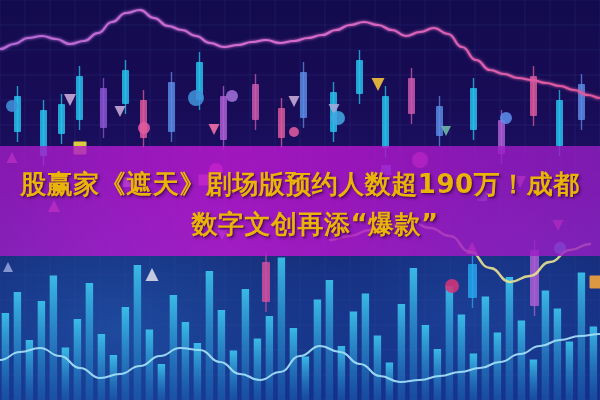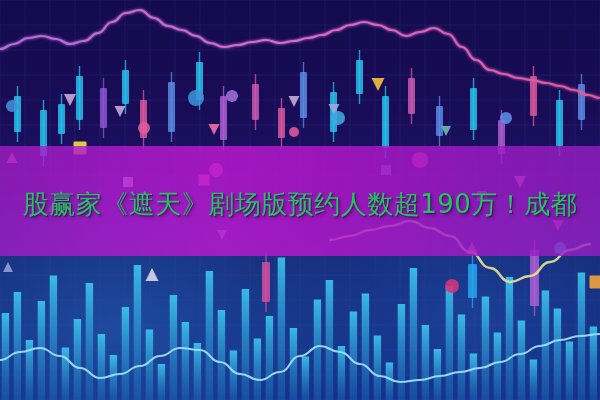--- a/index.html
+++ b/index.html
@@ -52,23 +52,23 @@
     height: 92px;
     display: flex;
     flex-direction: column;
     align-items: center;
     justify-content: center;
     gap: 2px;
     z-index: 40;
     pointer-events: none;
   }
   #headline .line {
-    color: #22c55e;
+    color: #eab308;
     font-size: 26px;
-    font-weight: normal;
+    font-weight: bold;
     letter-spacing: 0.5px;
     line-height: 38px;
     white-space: nowrap;
     text-shadow:
        1px 1px 0 rgba(60,0,80,0.55),
        2px 2px 3px rgba(40,0,60,0.45);
     text-align: center;
   }
   #headline .line2 {
     padding-left: 30px;
@@ -293,15 +293,16 @@
 
     <path id="secondary-line" fill="none" stroke="#e6e08f" stroke-width="2.4" stroke-linejoin="round" stroke-linecap="round" opacity="0.92" d="M 330 240 C 340 240, 340 236, 350 236 C 360 236, 360 230, 370 230 C 380 230, 380 226, 390 226 C 400 226, 400 221, 410 221 C 420 221, 420 228, 430 228 C 440 228, 440 236, 450 236 C 460 236, 460 252, 470 252 C 480 252, 480 268, 490 268 C 500 268, 500 282, 510 282 C 520 282, 520 276, 530 276 C 540 276, 540 262, 550 262 C 560 262, 560 250, 570 250 C 580 250, 580 244, 590 244"></path>
 
     <path id="volume-line" fill="none" stroke="#9fdcf5" stroke-width="2.1" stroke-linejoin="round" stroke-linecap="round" opacity="0.95" d="M 0 360 C 10 360, 10 352, 20 352 C 30 352, 30 348, 40 348 C 50 348, 50 356, 60 356 C 70 356, 70 368, 80 368 C 90 368, 90 378, 100 378 C 110 378, 110 374, 120 374 C 130 374, 130 366, 140 366 C 150 366, 150 356, 160 356 C 170 356, 170 348, 180 348 C 190 348, 190 350, 200 350 C 210 350, 210 362, 220 362 C 230 362, 230 374, 240 374 C 250 374, 250 380, 260 380 C 270 380, 270 372, 280 372 C 290 372, 290 356, 300 356 C 310 356, 310 346, 320 346 C 330 346, 330 352, 340 352 C 350 352, 350 364, 360 364 C 370 364, 370 376, 380 376 C 390 376, 390 382, 400 382 C 410 382, 410 380, 420 380 C 430 380, 430 376, 440 376 C 450 376, 450 372, 460 372 C 470 372, 470 368, 480 368 C 490 368, 490 362, 500 362 C 510 362, 510 354, 520 354 C 530 354, 530 346, 540 346 C 550 346, 550 340, 560 340 C 570 340, 570 336, 580 336 C 590 336, 590 334, 600 334"></path>
   </svg>
 
   <div id="banner"></div>
 
   <div id="headline">
     <div class="line line1">股赢家《遮天》剧场版预约人数超190万！成都</div>
+    <div class="line line2">数字文创再添“爆款”</div>
   </div>
 
 </div>
 
 </body></html>

